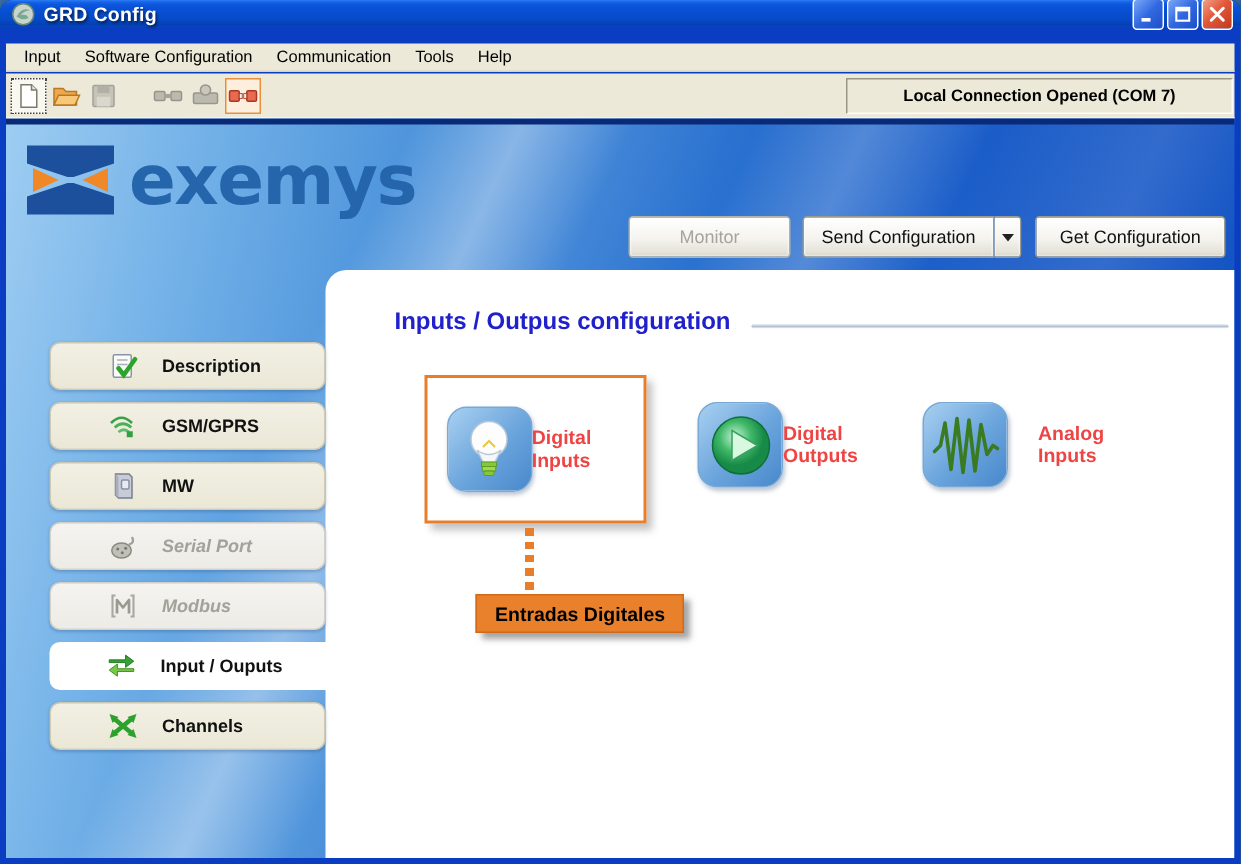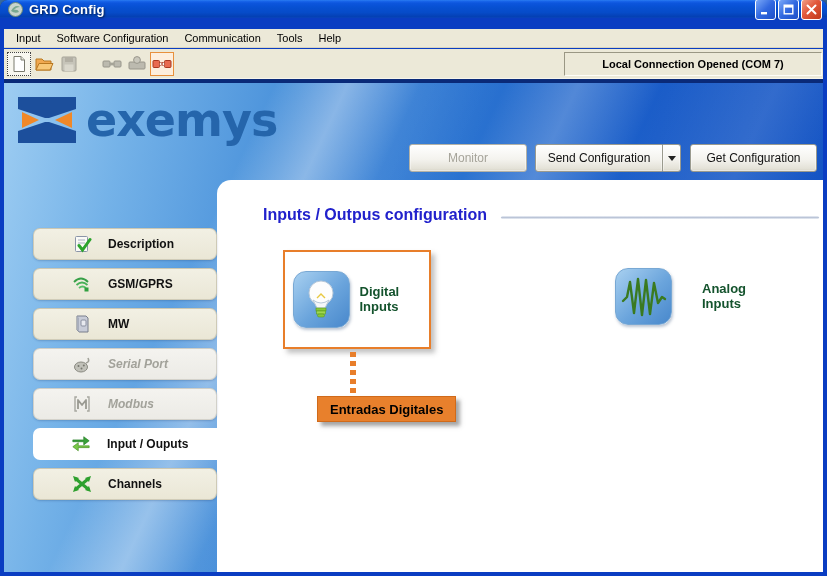--- a/index.html
+++ b/index.html
@@ -82,21 +82,21 @@
 
   
   .actions { position:absolute; top:65px; right:6px; display:flex; align-items:center; }
   .xp-btn {
     height:28px; border:1px solid #9a9a8e; border-radius:3px;
     background:linear-gradient(180deg,#ffffff 0%,#f4f3ee 55%,#e4e2d8 90%,#d8d5c8 100%);
     font-size:12px; color:#111; display:flex; align-items:center; justify-content:center;
     box-shadow:0 0 0 1px rgba(255,255,255,0.4) inset;
   }
   .xp-btn.disabled { color:#a6a49a; border-color:#b4b2a6; }
-  .btn-monitor { width:118px; margin-right:8px; }
+  .btn-monitor { width:108px; margin-right:8px; }
   .btn-send { width:128px; border-radius:3px 0 0 3px; }
   .btn-send-arrow { width:18px; border-left:none; border-radius:0 3px 3px 0; margin-right:9px; }
   .arrow-down { width:0; height:0; border:4px solid transparent; border-top:5px solid #222; margin-top:4px; }
   .btn-get { width:127px; }
 
   
   .content {
     position:absolute; left:213px; top:101px; right:0; bottom:0;
     background:#fff; border-radius:14px 0 0 0;
   }
@@ -106,21 +106,21 @@
     flex:1; height:3px; margin-left:14px; margin-top:4px;
     background:linear-gradient(180deg,#eef2f8 0%, #b6c0d4 55%, #f2f5fa 100%);
     border-radius:2px;
   }
 
   .io-item { display:flex; align-items:center; }
   .io-tile { width:57px; height:57px; border-radius:13px; flex:0 0 auto;
     background:linear-gradient(135deg,#a8d0f0 0%,#6aa4dc 55%,#4888cc 100%);
     border:1px solid #78a8d4; box-shadow:1px 2px 3px rgba(60,90,130,0.35);
     display:flex; align-items:center; justify-content:center; }
-  .io-label { font-size:13px; font-weight:bold; color:#14532d; line-height:1.15; margin-left:10px; width:62px; }
+  .io-label { font-size:13px; font-weight:bold; color:#ef4444; line-height:1.15; width:62px; }
 
   .hl-box {
     position:absolute; left:66px; top:70px; width:148px; height:99px;
     border:2px solid #e87e2a; background:#fff;
     box-shadow:4px 4px 5px rgba(120,120,120,0.45);
     display:flex; align-items:center; justify-content:center;
   }
   .io-outputs { position:absolute; left:248px; top:88px; }
   .io-analog  { position:absolute; left:398px; top:88px;gap:20px; }
 
@@ -277,20 +277,36 @@
               <rect x="17" y="30" width="10" height="3" fill="#88c838" stroke="#5a9a20" stroke-width="0.6"></rect>
               <rect x="17.5" y="33" width="9" height="3" fill="#a0d850" stroke="#5a9a20" stroke-width="0.6"></rect>
               <rect x="18.5" y="36" width="7" height="3" rx="1.5" fill="#88c838" stroke="#5a9a20" stroke-width="0.6"></rect>
               <path d="M18 20 L22 16 L26 20" stroke="#e8c840" stroke-width="1.4" fill="none"></path>
             </svg>
           </div>
           <div class="io-label">Digital Inputs</div>
         </div>
       </div>
 
+      <div class="io-item io-outputs">
+        <div class="io-tile">
+          <svg width="46" height="46" viewBox="0 0 46 46">
+            <defs>
+              <radialGradient id="gplay" cx="40%" cy="35%">
+                <stop offset="0%" stop-color="#c8f4d8"></stop>
+                <stop offset="55%" stop-color="#40b868"></stop>
+                <stop offset="100%" stop-color="#188a48"></stop>
+              </radialGradient>
+            </defs>
+            <circle cx="23" cy="23" r="19" fill="url(#gplay)" stroke="#0e7038"></circle>
+            <polygon points="17,13 34,23 17,33" fill="#d8f8e0" stroke="#3aa060"></polygon>
+          </svg>
+        </div>
+        <div class="io-label">Digital Outputs</div>
+      </div>
 
       <div class="io-item io-analog">
         <div class="io-tile">
           <svg width="48" height="48" viewBox="0 0 48 48">
             <polyline points="3,28 7,24 10,9 14,40 18,6 22,42 26,7 30,41 34,10 38,30 42,24 45,26" fill="none" stroke="#3a7a20" stroke-width="2.4" stroke-linejoin="round" stroke-linecap="round"></polyline>
           </svg>
         </div>
         <div class="io-label">Analog Inputs</div>
       </div>
 

